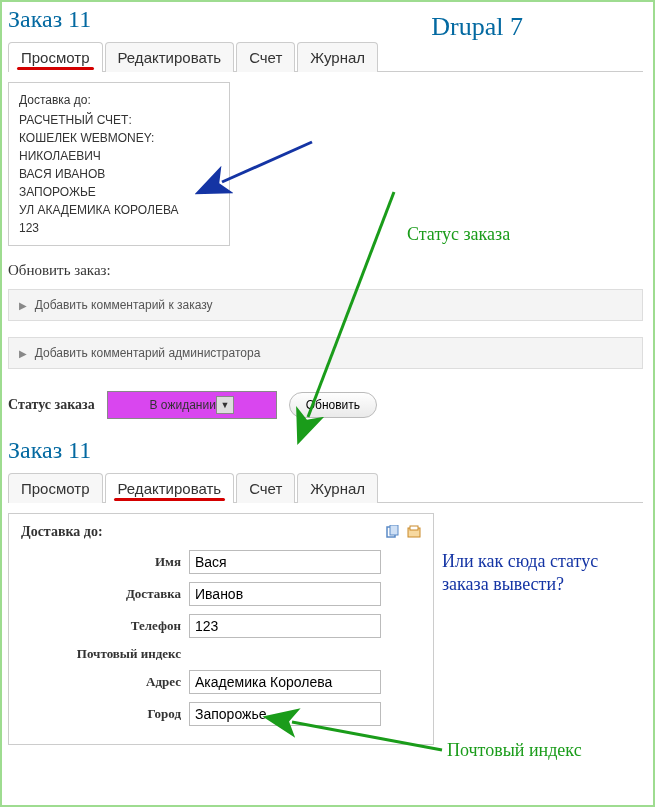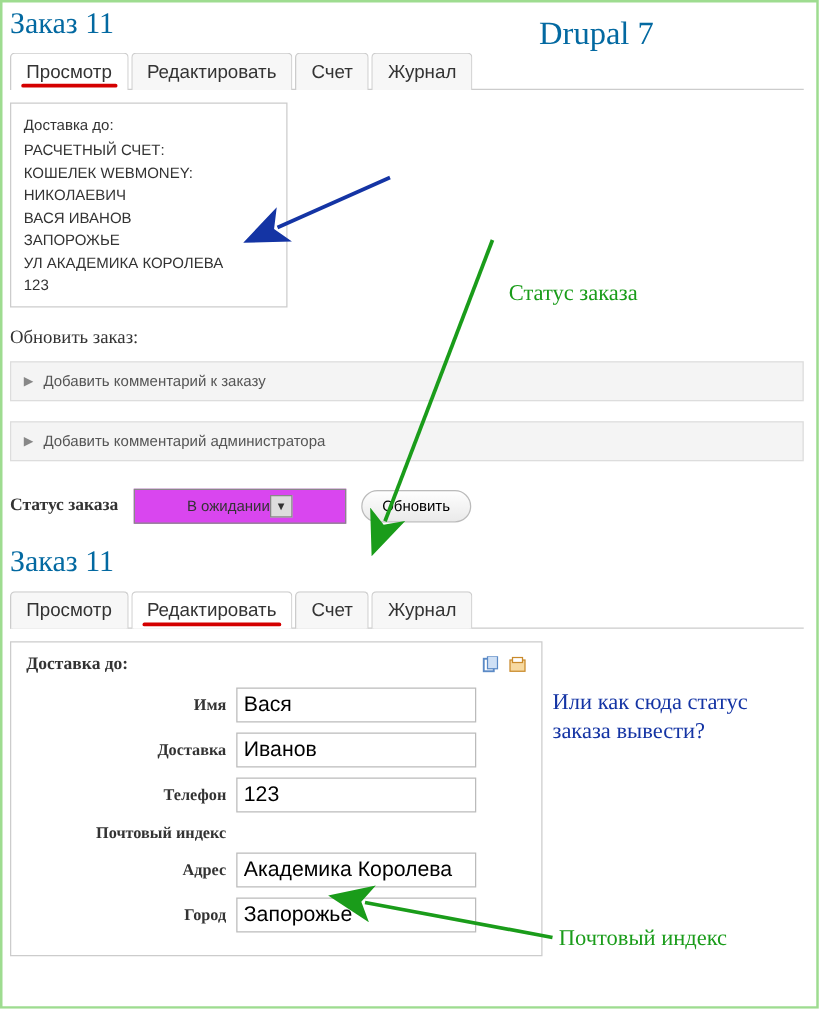--- a/index.html
+++ b/index.html
@@ -21,21 +21,21 @@
 .select{border:1px solid #888;background:#d946ef;font-size:12px;padding:2px 4px;width:160px;height:22px;display:flex;align-items:center;justify-content:center}
 .select .caret{background:#ddd;border:1px solid #888;width:16px;height:16px;display:flex;align-items:center;justify-content:center;font-size:9px}
 .btn{border:1px solid #bbb;border-radius:14px;padding:5px 16px;font-size:12px;background:linear-gradient(#fefefe,#eaeaea);cursor:pointer}
 
 .edit-panel{border:1px solid #ccc;padding:10px 12px;width:400px;margin-top:8px}
 .edit-panel .panel-head{display:flex;justify-content:space-between;align-items:center;font-family:Georgia,serif;font-weight:bold;font-size:14px;margin-bottom:10px}
 .icon-pair{display:flex;gap:8px}
 .mini-icon{width:14px;height:14px;display:inline-block}
 .form-row{display:flex;align-items:center;margin-bottom:8px}
 .form-row label{width:160px;text-align:right;padding-right:8px;font-family:Georgia,serif;font-weight:bold;font-size:13px}
-.form-row input{border:1px solid #bbb;padding:3px 5px;font-size:17px;width:180px;font-family:Arial,sans-serif}
+.form-row input{border:1px solid #bbb;padding:3px 5px;font-size:14px;width:180px;font-family:Arial,sans-serif}
 
 .anno{position:absolute;font-family:Georgia,serif;font-size:18px;pointer-events:none}
 .anno.blue{color:#1434a4}
 .anno.green{color:#1a9c1a}
 svg.overlay{position:absolute;top:0;left:0;pointer-events:none}
 </style>
 </head>
 <body>
 
 <div class="frame">

